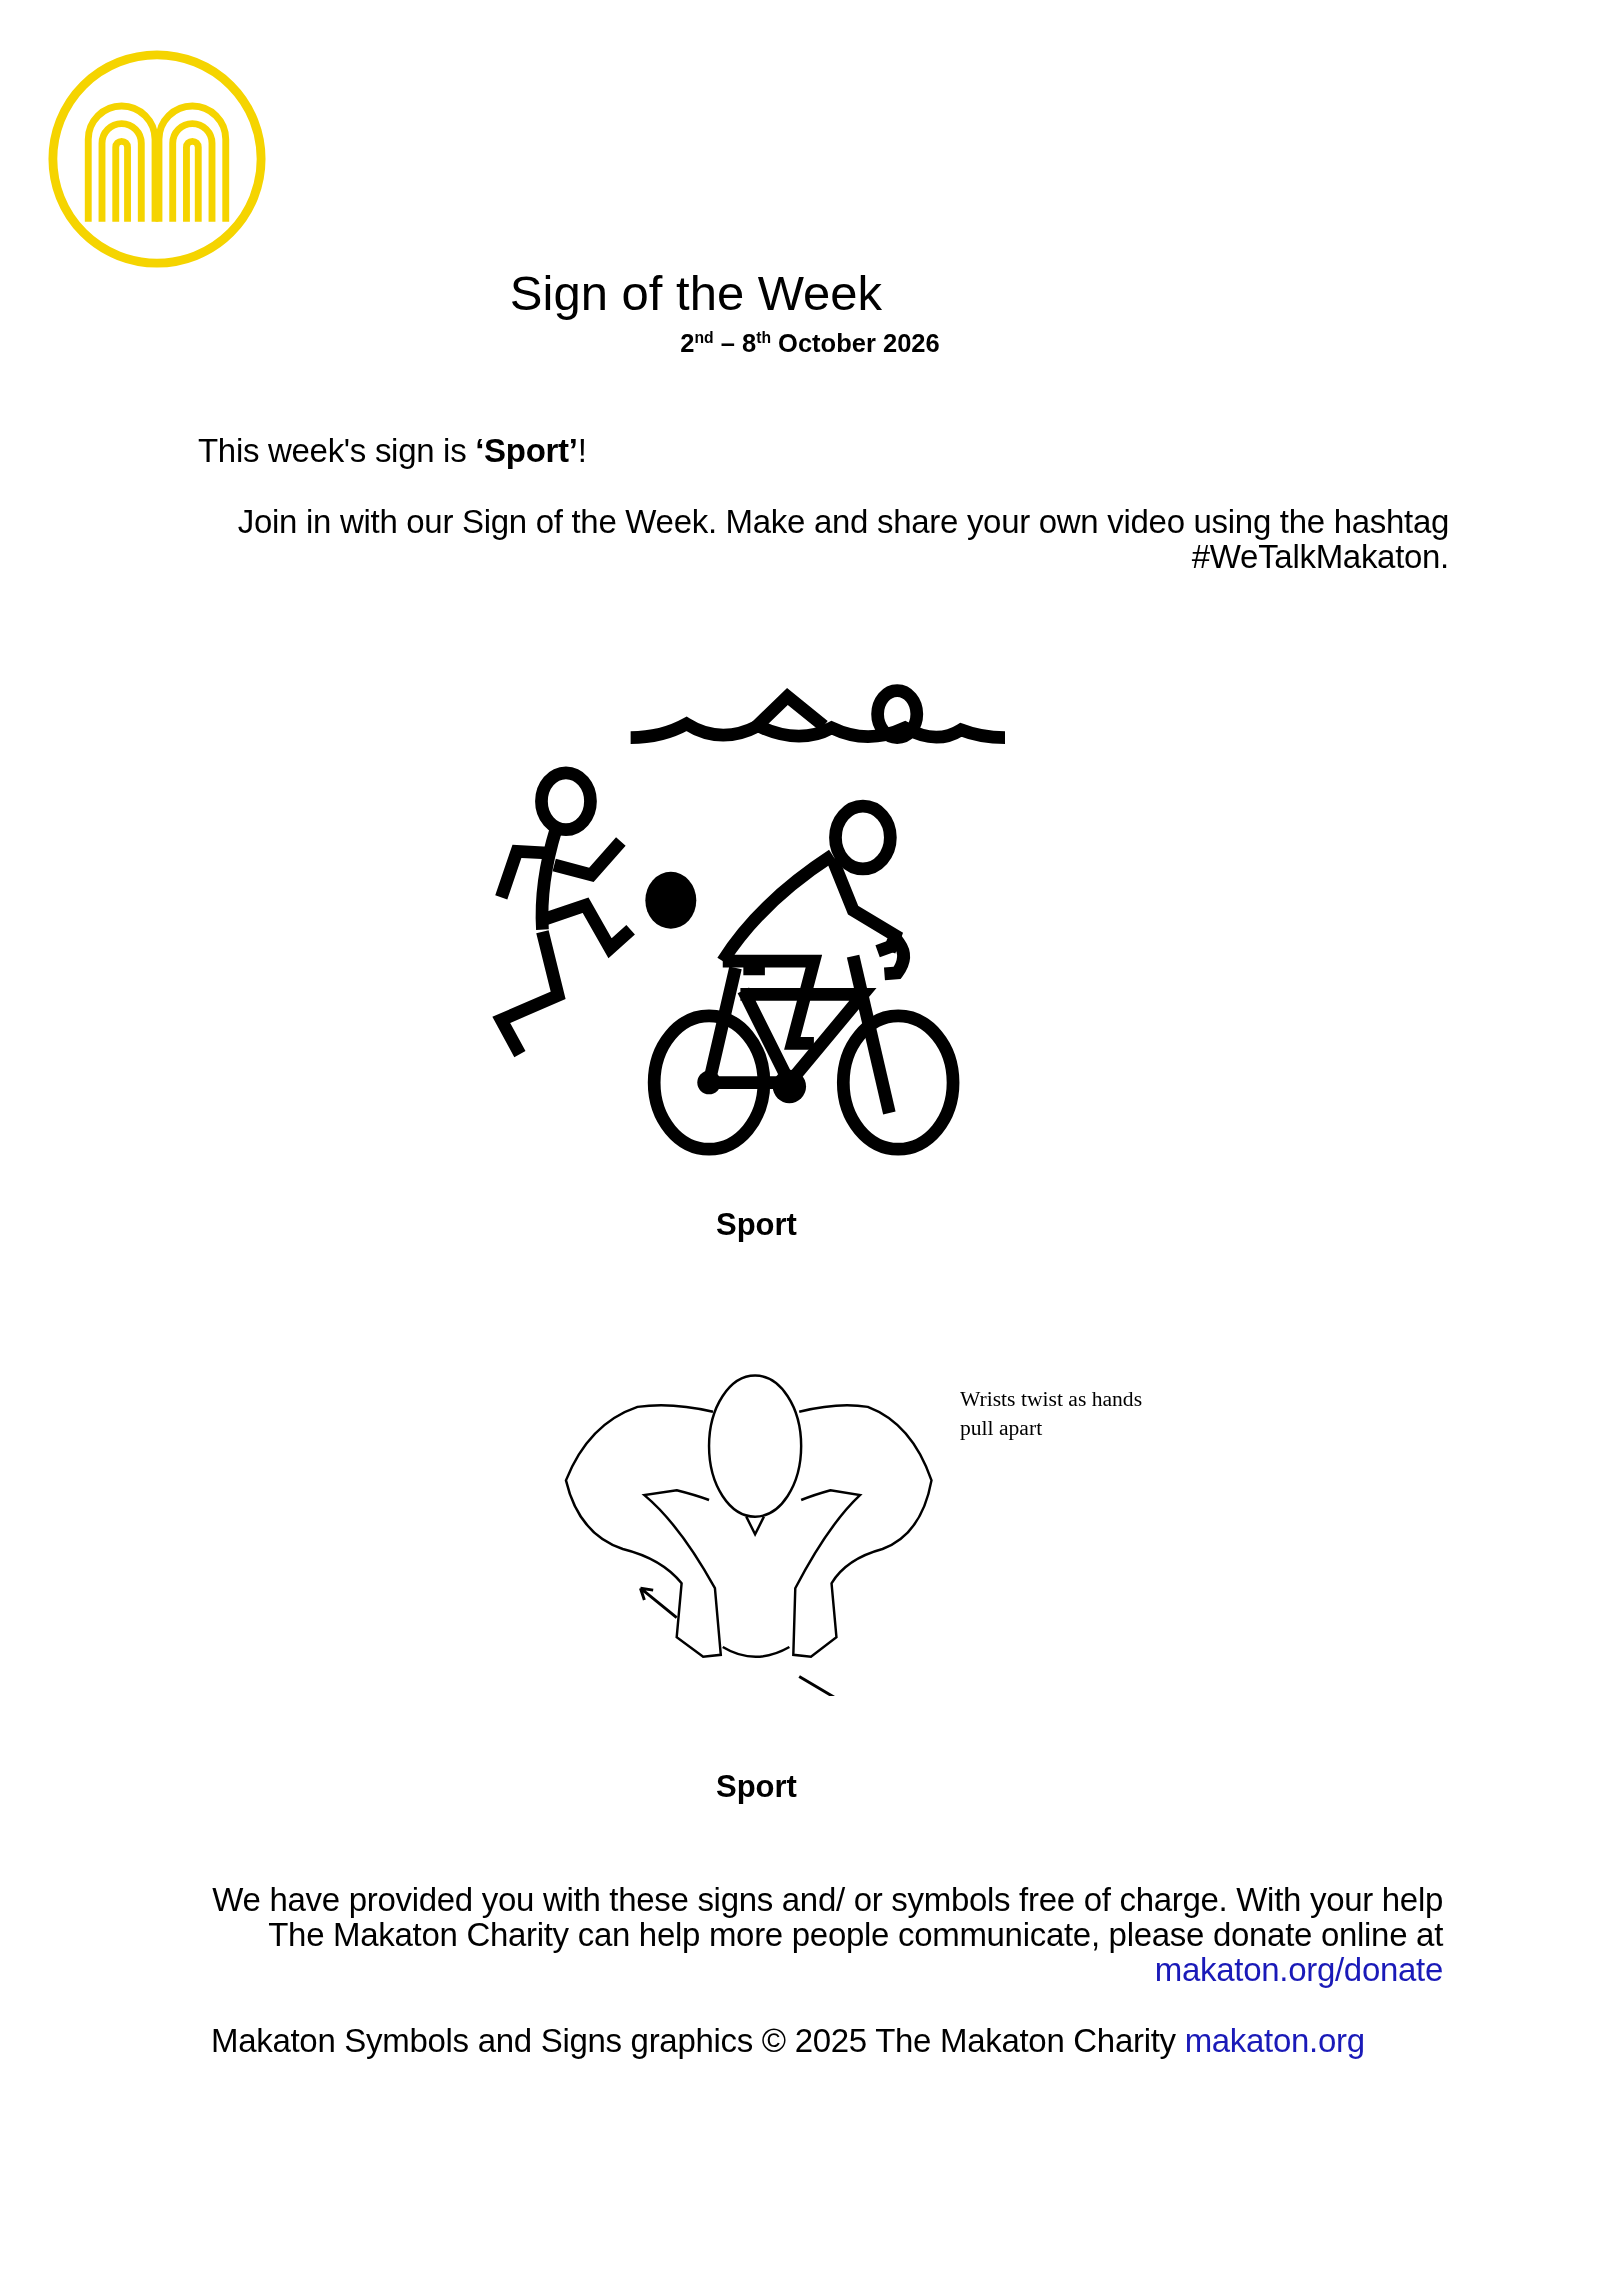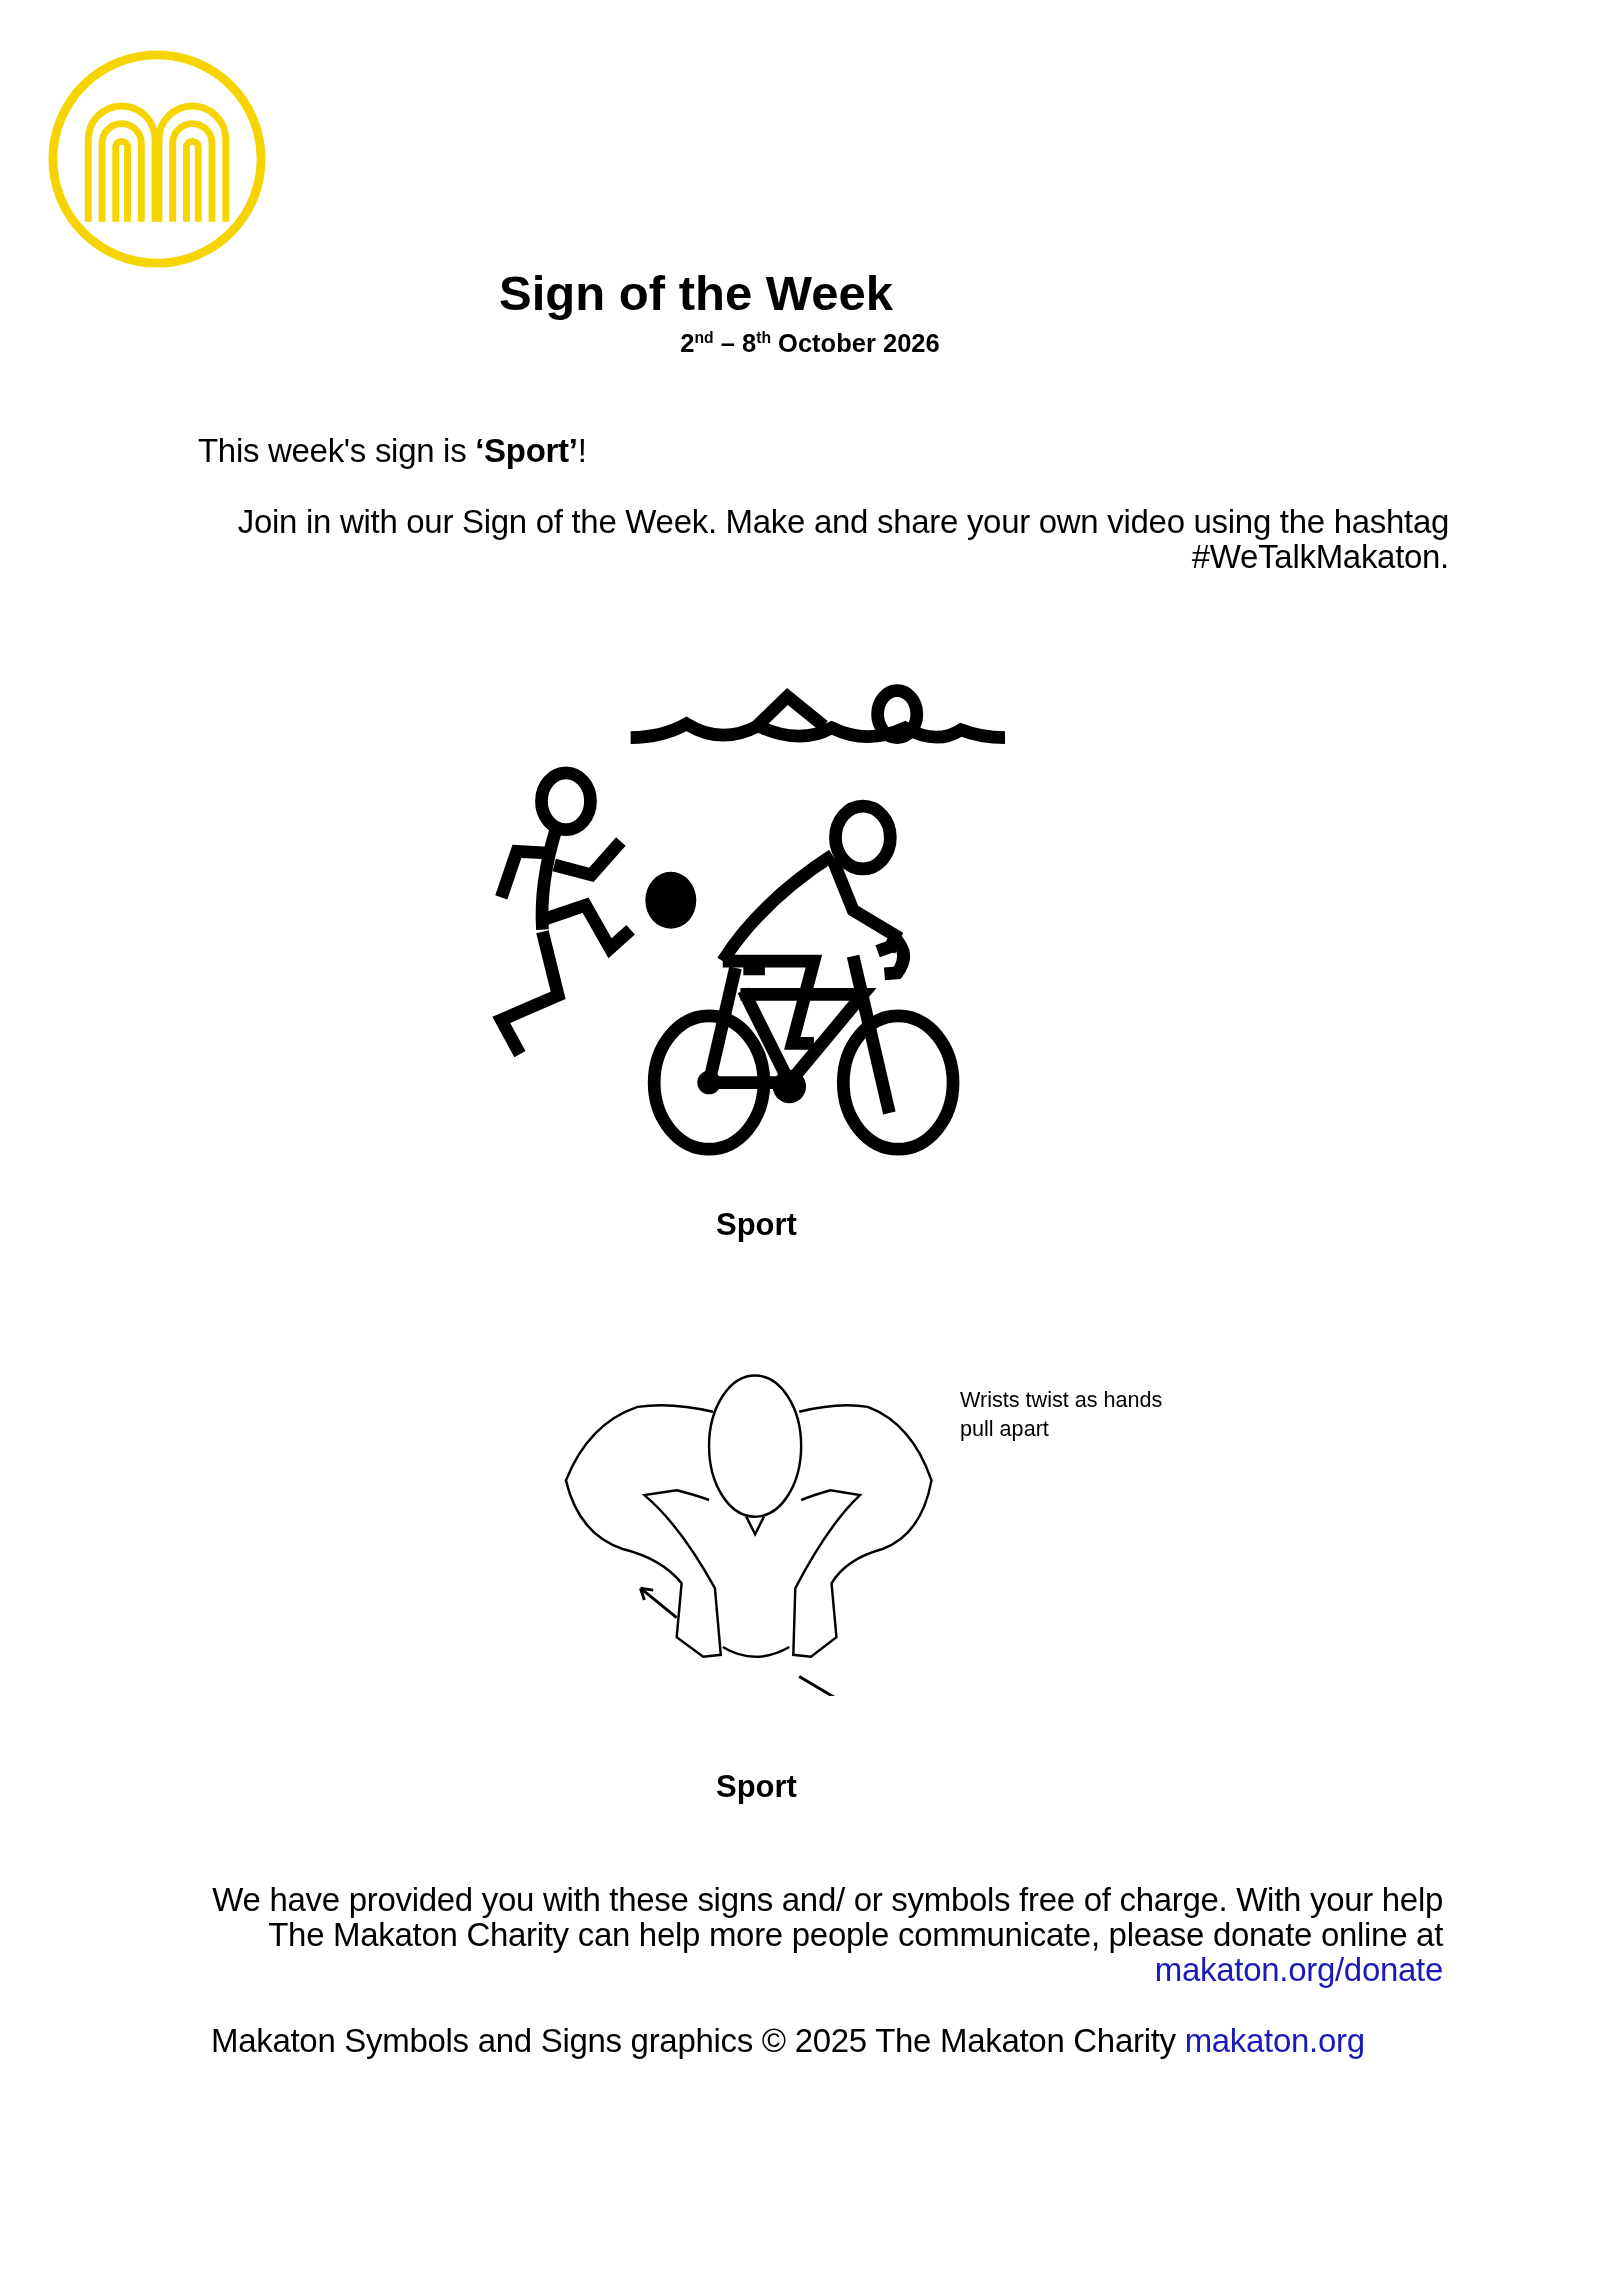--- a/index.html
+++ b/index.html
@@ -1,29 +1,29 @@
 <!DOCTYPE html>
 <html><head>
 <meta charset="utf-8">
 <style>
   html, body { margin:0; padding:0; background:#ffffff; }
   body { width:1620px; height:2293px; position:relative; overflow:hidden;
          font-family:"Liberation Sans", sans-serif; color:#000; }
   .abs { position:absolute; }
   #logo { left:47px; top:49px; width:220px; height:220px; }
-  #title { left:0; width:1392px; top:265px; text-align:center; font-size:49px; font-weight:bold; letter-spacing:0px; }
+  #title { left:0; width:1392px; top:265px; text-align:center; font-size:49px; font-weight:normal; letter-spacing:0px; }
   #dates { left:0; width:1620px; top:329px; text-align:center; font-size:25.5px; font-weight:bold; }
   #dates sup { font-size:15.7px; vertical-align:super; line-height:0; }
   .body-text { font-size:33px; line-height:35px; letter-spacing:-0.3px;text-align:right; }
   #intro { left:198px; top:433px; }
   #join { left:214px; top:504px; width:1235px; }
   #symbol { left:466px; top:667px; width:588px; height:495px; }
   #symbol-caption { left:716px; top:1207px; font-size:31px; font-weight:bold; }
   #sign { left:554px; top:1353px; width:412px; height:343px; }
-  #sign-note { left:960px; top:1385px; font-size:21.6px; line-height:29px; }
+  #sign-note { left:960px; top:1385px; font-size:21.6px; line-height:29px;font-family:Liberation Serif, serif; }
   #sign-caption { left:716px; top:1769px; font-size:31px; font-weight:bold; }
   #donate { left:198px; top:1882px; width:1245px; }
   #copyright { left:198px; top:2023px;margin-left:13px; }
   a { color:#1a1ab8; }
 </style>
 </head>
 <body>
 
 <svg id="logo" class="abs" viewBox="0 0 224 224">
   <circle cx="112" cy="112" r="106" fill="none" stroke="#F5D400" stroke-width="9"></circle>

